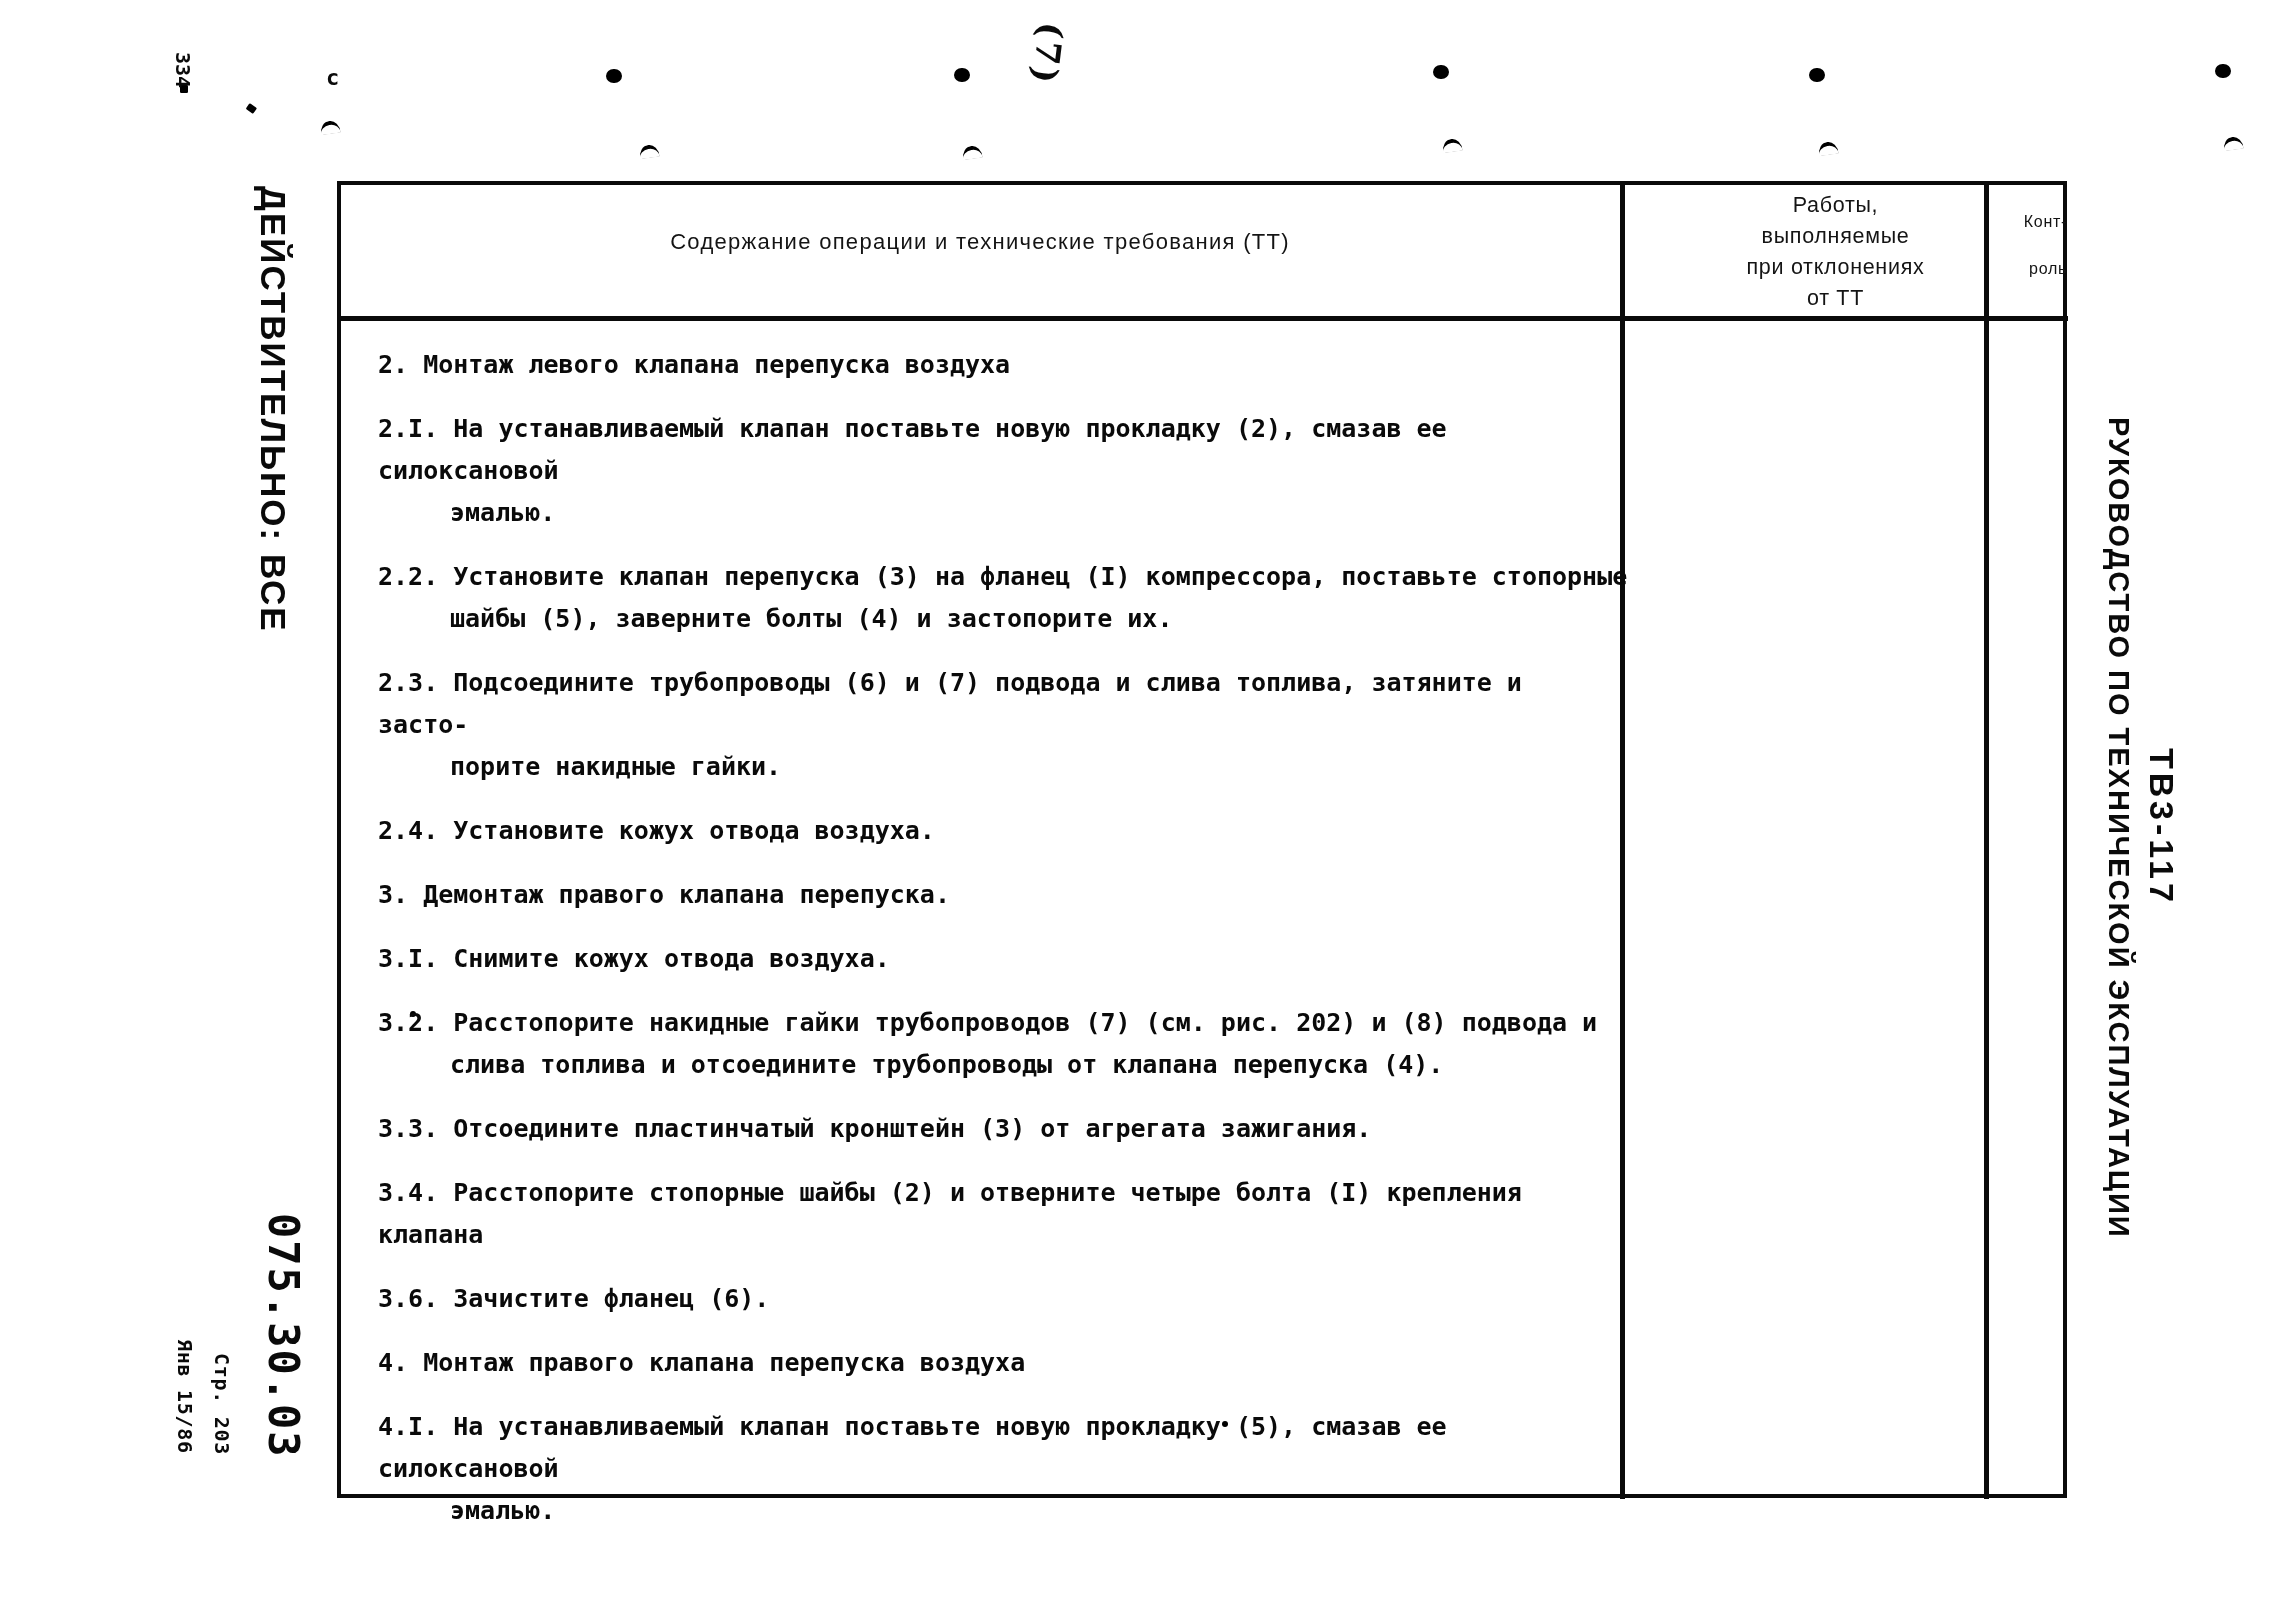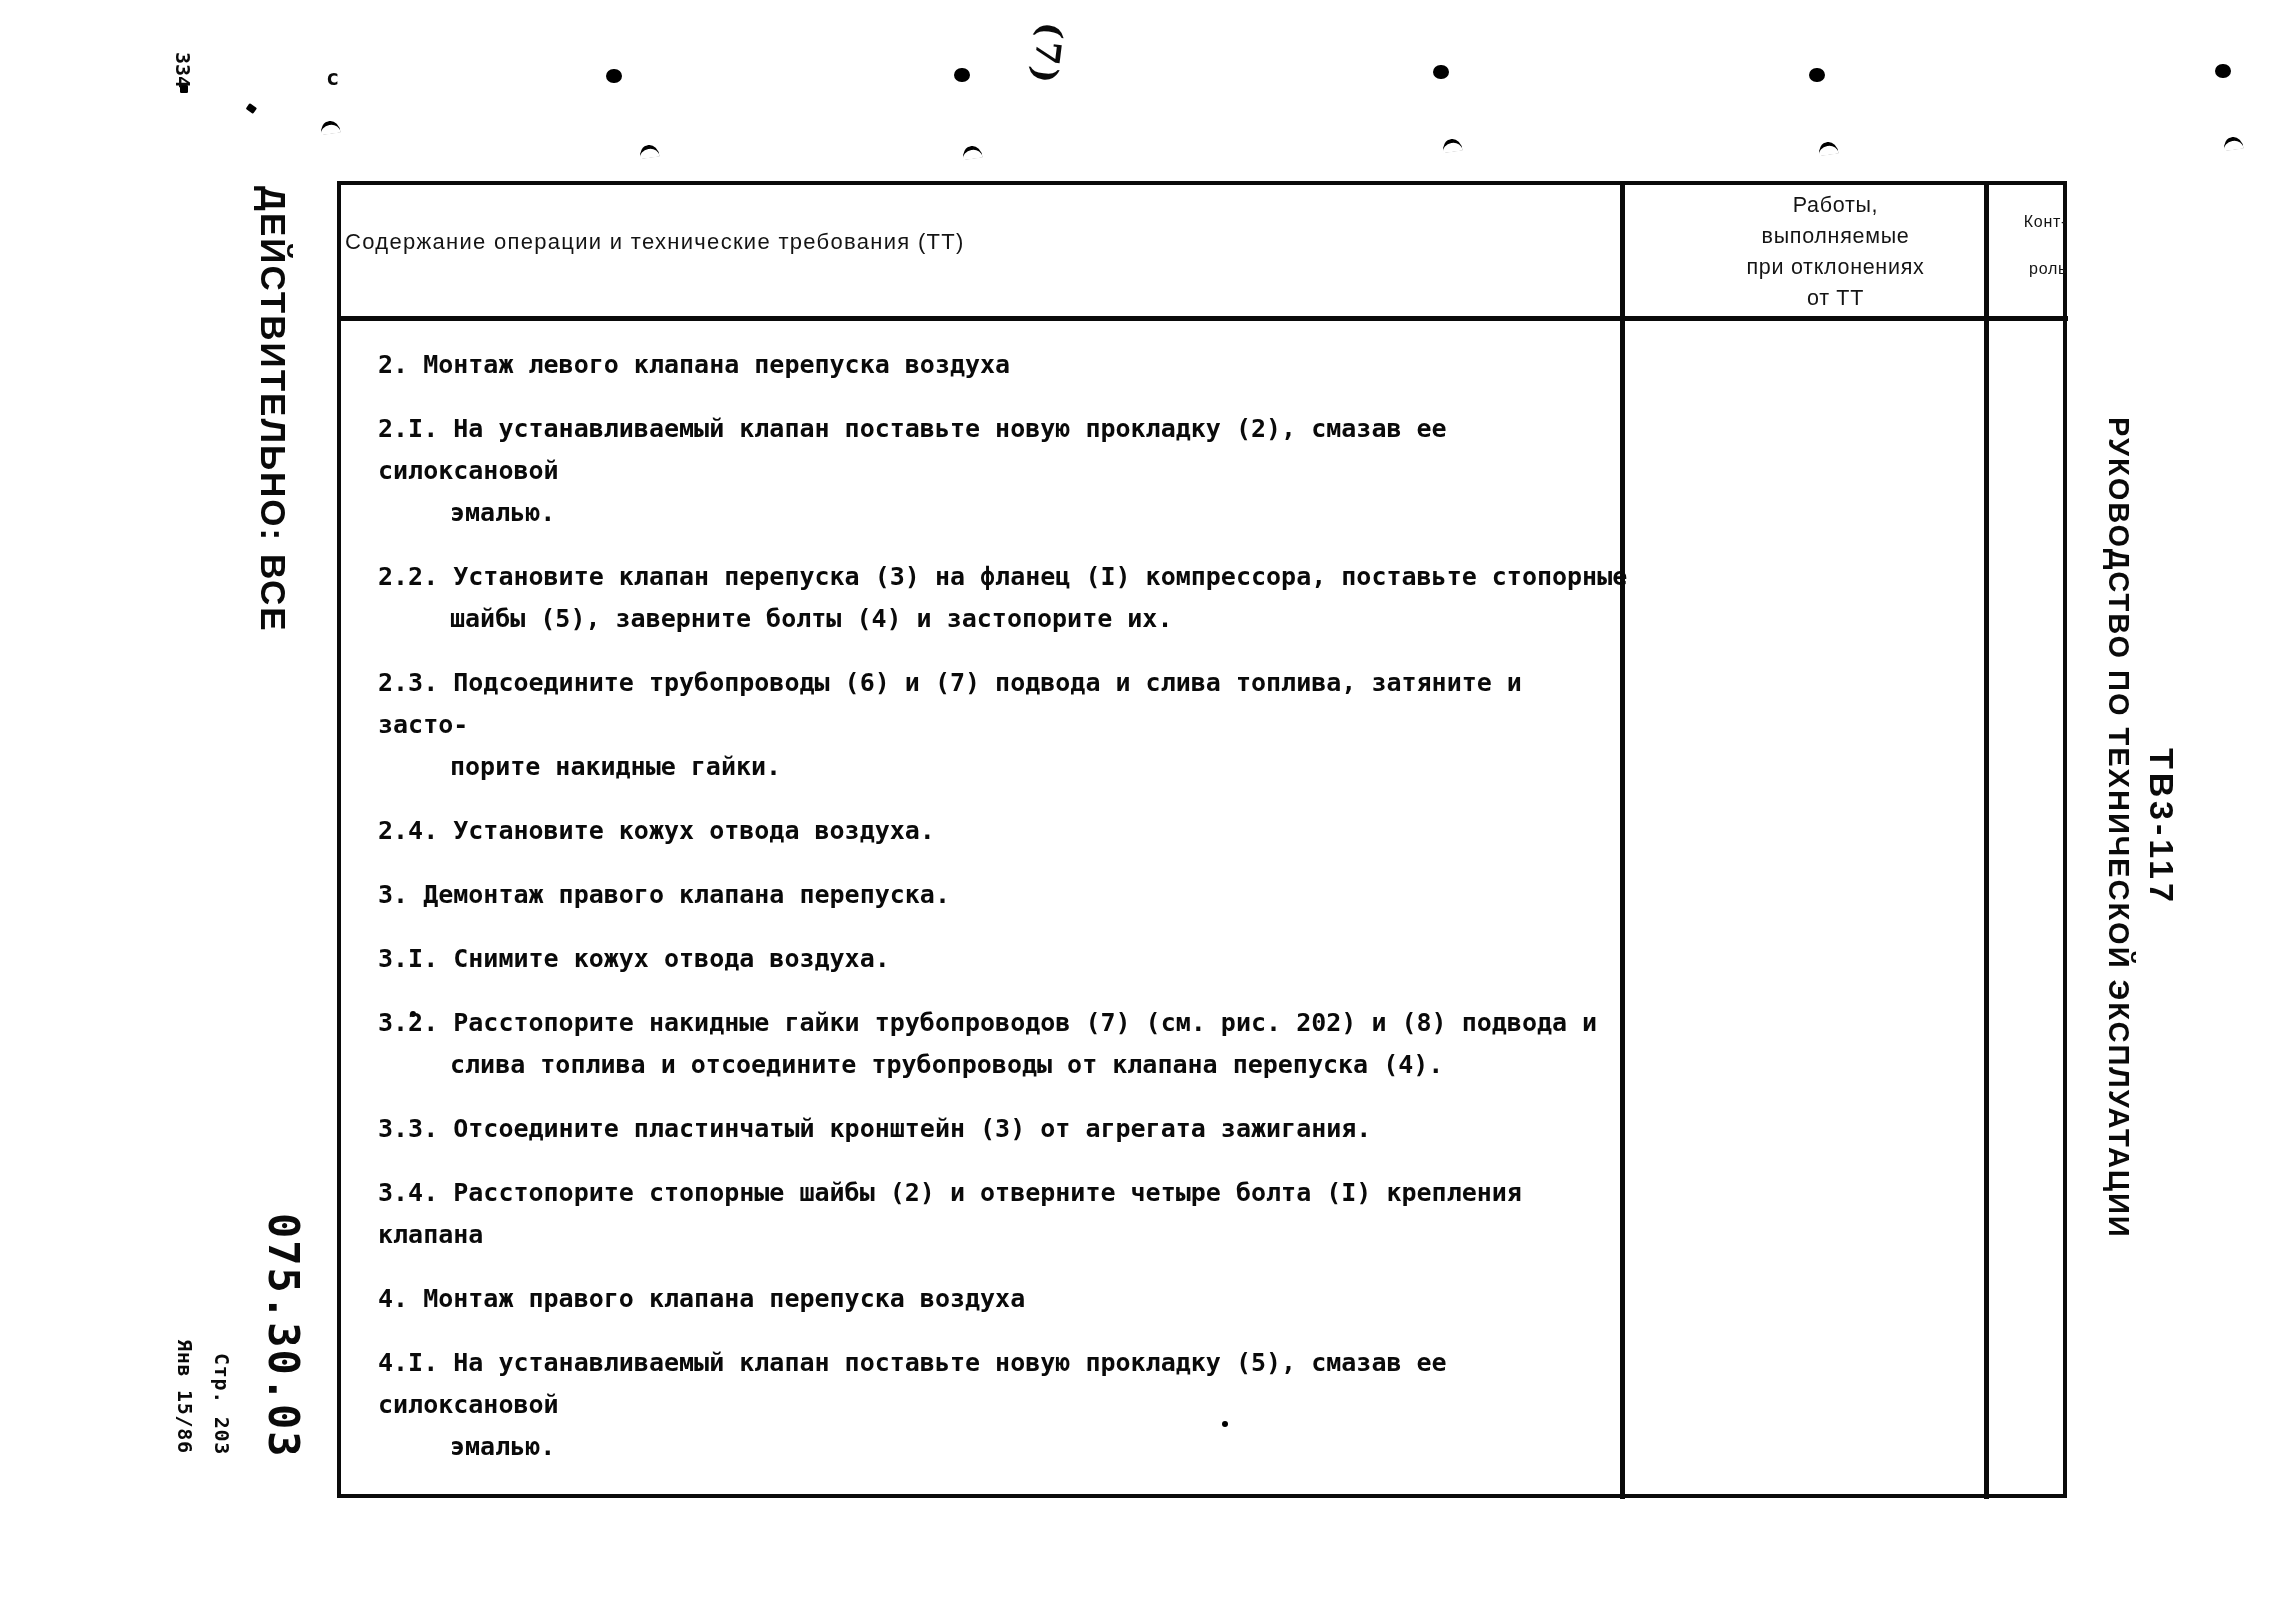--- a/index.html
+++ b/index.html
@@ -21,21 +21,21 @@
   .vline.v2{left:1984px;}
   .hline-header{position:absolute;left:337px;top:316px;width:1731px;height:4.6px;background:#0a0a0a;}
   
   .hdr{
     position:absolute;
     font-family:"Liberation Sans", sans-serif;
     font-weight:normal;color:#141414;
   }
   .hdr-col1{
     left:345px;top:229px;width:1270px;
-    font-size:22px;letter-spacing:1.3px;
+    text-align:center;font-size:22px;letter-spacing:1.3px;
   }
   .hdr-col2{
     left:1625px;top:190px;width:359px;
     text-align:center;font-size:21.5px;line-height:31px;letter-spacing:0.7px;padding-left:31px;
   }
   .hdr-col3{
     left:1991px;top:198px;width:76px;
     text-align:right;font-size:16px;line-height:47px;letter-spacing:0.7px;
   }
   
@@ -156,20 +156,23 @@
         <div class="line-first">3.2. Расстопорите накидные гайки трубопроводов (7) (см. рис. 202) и (8) подвода и</div>
         <div class="line-cont">слива топлива и отсоедините трубопроводы от клапана перепуска (4).</div>
       </div>
       <div class="item">
         <div class="line-first">3.3. Отсоедините пластинчатый кронштейн (3) от агрегата зажигания.</div>
       </div>
       <div class="item">
         <div class="line-first">3.4. Расстопорите стопорные шайбы (2) и отверните четыре болта (I) крепления клапана</div>
       </div>
       <div class="item">
+        <div class="line-first">3.6. Зачистите фланец (6).</div>
+      </div>
+      <div class="item">
         <div class="line-first">4. Монтаж правого клапана перепуска воздуха</div>
       </div>
       <div class="item">
         <div class="line-first">4.I. На устанавливаемый клапан поставьте новую прокладку (5), смазав ее силоксановой</div>
         <div class="line-cont">эмалью.</div>
       </div>
     </div>
 
 </div>
 

